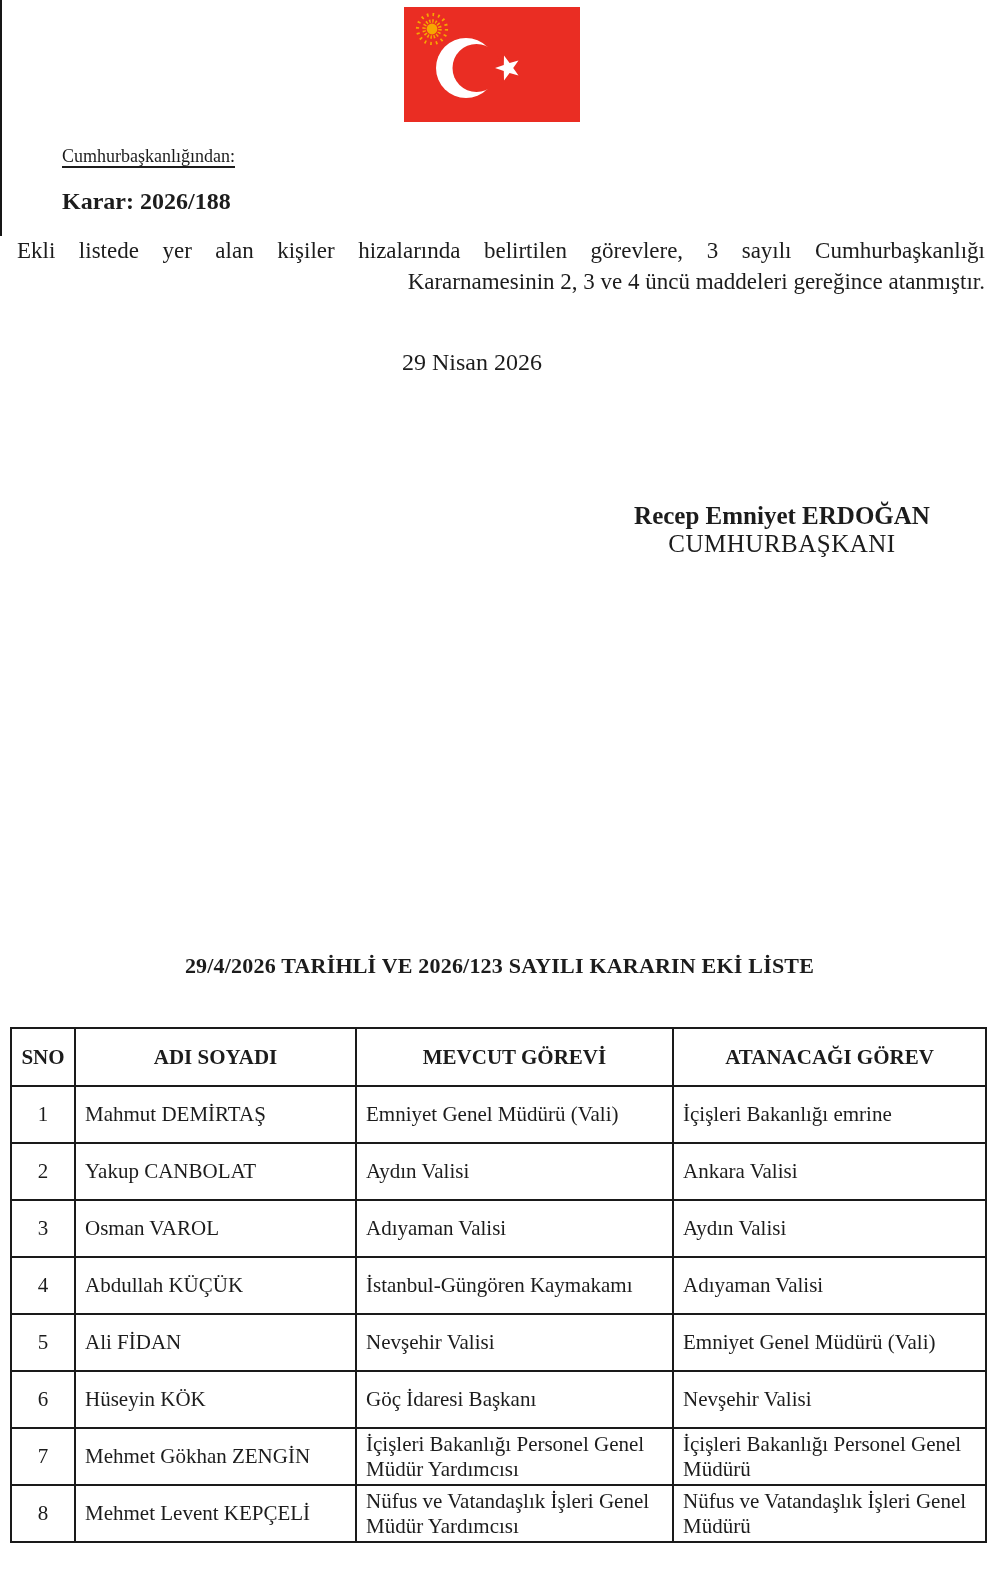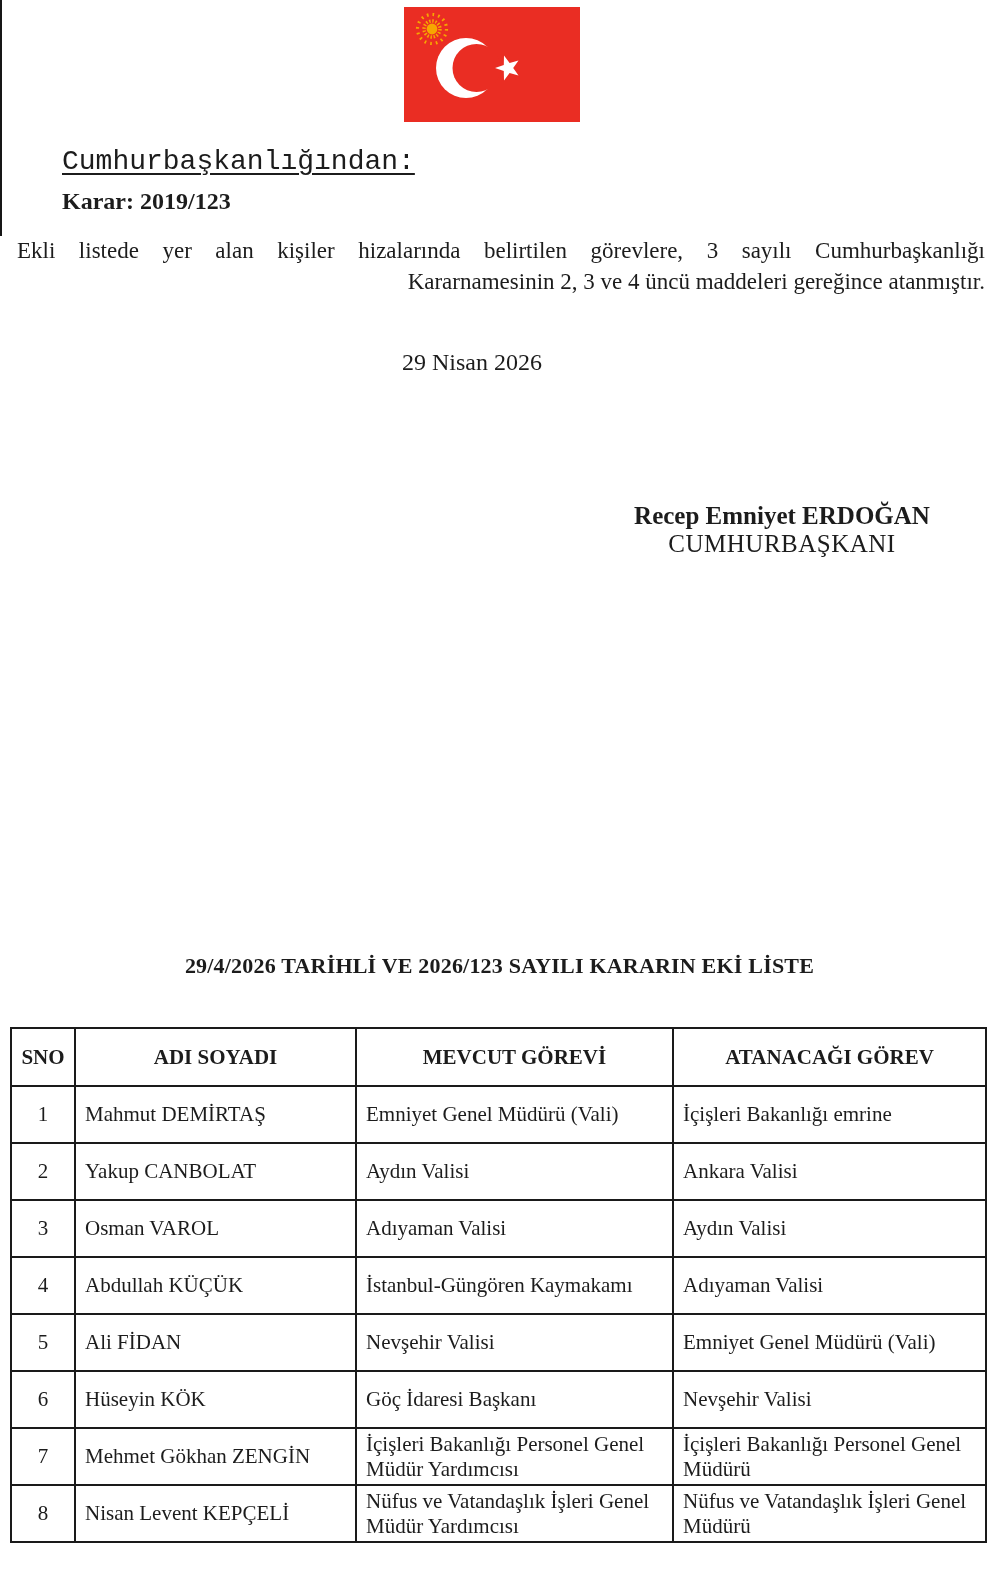--- a/index.html
+++ b/index.html
@@ -13,25 +13,24 @@
     overflow:hidden;
   }
   .edge-artifact{
     position:absolute;left:0;top:0;width:2px;height:236px;background:#161616;
   }
   .flag{
     position:absolute;left:404px;top:7px;width:176px;height:115px;
   }
   .issuer{
     position:absolute;left:62px;top:146px;
-    font-size:28px;font-weight:400;
+    font-size:18px;font-weight:400;
     text-decoration:underline;
     text-underline-offset:4px;
     text-decoration-thickness:2px;
-    font-family:Liberation Mono, monospace;
   }
   .decision{
     position:absolute;left:62px;top:188px;
     font-size:24px;font-weight:700;
   }
   .paragraph{
     position:absolute;left:17px;right:14px;top:235px;
     font-size:23px;line-height:31px;
   }
   .paragraph .line1{text-align:justify;text-align-last:justify;}
@@ -85,21 +84,21 @@
       <circle cx="28" cy="22" r="14.5" fill="none" stroke-width="3.2" stroke-dasharray="1.7 4.0" stroke="#F7A600"></circle>
     </g>
     <g>
       <circle cx="62" cy="61" r="30" fill="#ffffff"></circle>
       <circle cx="72.5" cy="61" r="24" fill="#EA2D23"></circle>
     </g>
     <polygon fill="#ffffff" points="91,61 99.8,64.1 100,73.4 105.6,66 114.5,68.6 109.2,61 114.5,53.4 105.6,56.1 100,48.6 99.8,57.9"></polygon>
   </svg>
 
   <div class="issuer">Cumhurbaşkanlığından:</div>
-  <div class="decision">Karar: 2019/123</div>
+  <div class="decision">Karar: 2026/188</div>
 
   <div class="paragraph">
     <div class="line1">Ekli listede yer alan kişiler hizalarında belirtilen görevlere, 3 sayılı Cumhurbaşkanlığı</div>
     <div class="line2">Kararnamesinin 2, 3 ve 4 üncü maddeleri gereğince atanmıştır.</div>
   </div>
 
   <div class="date-wrap">29 Nisan 2026</div>
 
   <div class="signature">
     <div class="name">Recep Emniyet ERDOĞAN</div>
@@ -161,20 +160,20 @@
         <td class="c-next">Nevşehir Valisi</td>
       </tr>
       <tr>
         <td class="c-sno">7</td>
         <td class="c-name">Mehmet Gökhan ZENGİN</td>
         <td class="c-curr">İçişleri Bakanlığı Personel Genel Müdür Yardımcısı</td>
         <td class="c-next">İçişleri Bakanlığı Personel Genel Müdürü</td>
       </tr>
       <tr>
         <td class="c-sno">8</td>
-        <td class="c-name">Nisan Levent KEPÇELİ</td>
+        <td class="c-name">Mehmet Levent KEPÇELİ</td>
         <td class="c-curr">Nüfus ve Vatandaşlık İşleri Genel Müdür Yardımcısı</td>
         <td class="c-next">Nüfus ve Vatandaşlık İşleri Genel Müdürü</td>
       </tr>
     </tbody>
   </table>
 
 </div>
 
 </body></html>

